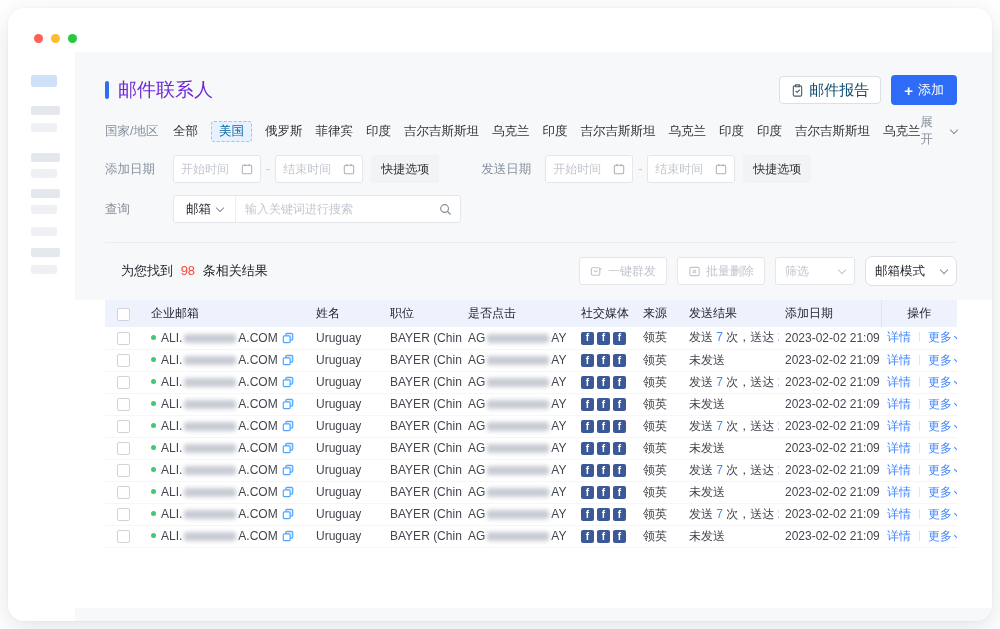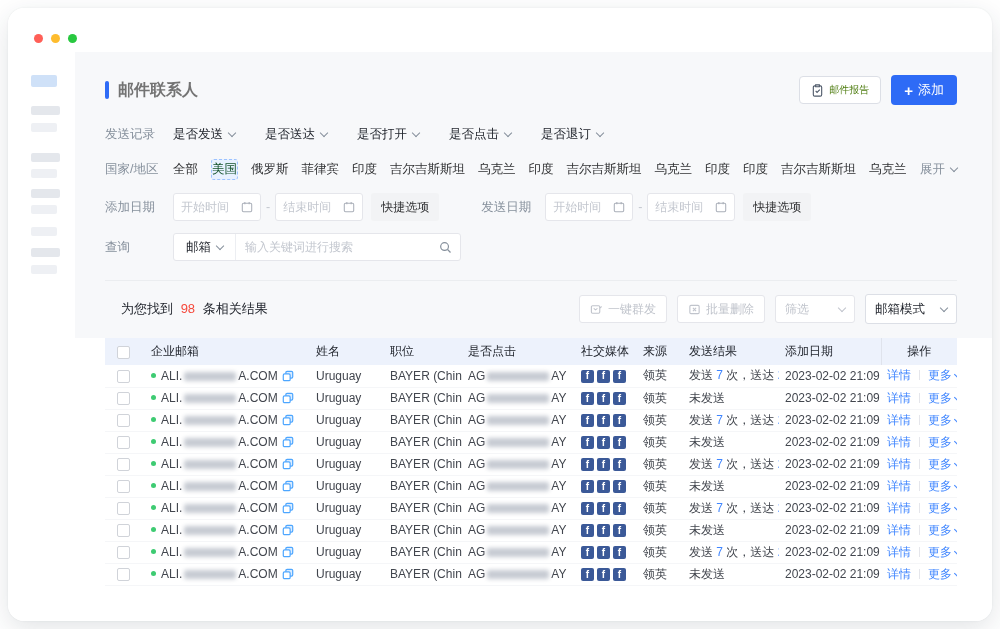--- a/index.html
+++ b/index.html
@@ -26,39 +26,39 @@
   .skwrap .sk:nth-child(8){margin-top:13px;}
   .skwrap .sk:nth-child(9){margin-top:12px;}
   .skwrap .sk:nth-child(10){margin-top:8px;}
   
   .main { position:absolute; left:67px; top:44px; right:0; bottom:0; background:#f7f8fa;
           padding:23px 35px 0 30px; font-size:12.5px; color:#1d2129; }
   
   .page-head { display:flex; justify-content:space-between; align-items:center; height:30px; }
   .title-wrap { display:flex; align-items:center; }
   .title-bar { width:4px; height:18px; border-radius:2px; background:#2e6bf6; margin-right:9px; }
-  h1 { font-size:16px; font-weight:bold; color:#737373; }
+  h1 { font-size:19px; font-weight:normal; color:#6d28d9; }
   .head-actions { display:flex; gap:10px; align-items:center; }
   .btn-report { display:flex; align-items:center; gap:5px; height:28px; padding:0 11px; background:#fff;
-                border:1px solid #dcdfe6; border-radius:4px; font-size:10px; color:#4d7c0f; cursor:pointer; }
+                border:1px solid #dcdfe6; border-radius:4px; font-size:15px; color:#0c4a6e; cursor:pointer; }
   .btn-add { display:flex; align-items:center; gap:5px; height:30px; padding:0 13px; background:#2e6bf6; border:none;
              border-radius:4px; font-size:13px; color:#fff; cursor:pointer; }
   .plus { font-size:15px; line-height:1; font-weight:bold; }
   
   .frow { display:flex; align-items:center; }
   .flabel { width:68px; flex:0 0 68px; color:#86909c; }
   .frow-send { margin-top:21px; height:17px; }
   .fdrops { display:flex; gap:30px; }
   .fdrop { display:flex; align-items:center; color:#1d2129; cursor:pointer; }
   .chev { display:inline-block; width:6px; height:6px; border-right:1.3px solid #86909c; border-bottom:1.3px solid #86909c;
           transform:rotate(45deg); margin-left:6px; margin-top:-3px; }
   .frow-country { margin-top:16px; height:20px; }
   .copts { display:flex; gap:13px; align-items:center; flex-wrap:nowrap; }
   .copt { color:#303133; cursor:pointer; white-space:nowrap; }
-  .copt-sel { color:#14532d; background:#e8f1ff; border:1px dashed #9cc2ff; border-radius:3px; padding:1px 0; }
+  .copt-sel { color:#0369a1; background:#e8f1ff; border:1px dashed #9cc2ff; border-radius:3px; padding:1px 7px; }
   .expand { margin-left:auto; color:#86909c; display:flex; align-items:center; cursor:pointer; }
   .frow-date { margin-top:14px; height:28px; }
   .dinput { display:flex; align-items:center; justify-content:space-between; width:88px; height:28px; background:#fff;
             border:1px solid #e5e6eb; border-radius:3px; padding:0 7px; }
   .ph { color:#c3c7cf; font-size:12px; white-space:nowrap; overflow:hidden; }
   .dsep { color:#c3c7cf; margin:0 5px; }
   .quick { height:28px; padding:0 10px; margin-left:8px; background:#f2f3f5; border:none; border-radius:3px;
            font-size:12px; color:#303133; cursor:pointer; }
   .flabel2 { margin-left:42px; width:auto; flex:0 0 auto; padding-right:14px; }
   .frow-query { margin-top:12px; height:28px; }
@@ -72,21 +72,21 @@
   .results-row { margin-top:13px; display:flex; justify-content:space-between; align-items:center; height:30px; }
   .res-left { font-size:13px; color:#1d2129;margin-left:16px; }
   .res-count { color:#f5483b; margin:0 4px; }
   .res-right { display:flex; gap:10px; align-items:center; }
   .btn-dis { display:flex; align-items:center; gap:5px; height:28px; padding:0 10px; background:#fff;
              border:1px solid #e5e6eb; border-radius:3px; font-size:12px; color:#c0c4cc; cursor:not-allowed; }
   .sel { display:flex; align-items:center; justify-content:space-between; height:28px; background:#fff;
          border:1px solid #e5e6eb; border-radius:3px; padding:0 9px; font-size:12px; cursor:pointer; }
   .sel-filter { width:80px; color:#c0c4cc; }
   .sel-filter .chev { border-color:#c0c4cc; }
-  .sel-mode { width:92px; height:30px; border-color:#dcdfe6; color:#1d2129; font-size:12.5px; }
+  .sel-mode { width:92px; height:30px; border-color:#dcdfe6; color:#1d2129; font-size:12.5px;border-radius:7px; }
   
   .table-zone { margin:14px -35px 0 -30px; padding:0 35px 60px 30px; background:#fff; }
   table { width:852px; border-collapse:collapse; table-layout:fixed; font-size:12px; }
   th { background:#edf2fc; color:#1d2129; font-weight:normal; height:27px; text-align:left; padding:0 6px;
        white-space:nowrap; overflow:hidden; }
   td { height:22px; padding:0 6px; color:#42464e; white-space:nowrap; overflow:hidden; border-bottom:1px solid #f5f6f8; }
   .c-check, .h-check { width:40px; padding-left:12px; }
   .h-act, .c-act { text-align:center; }
   .h-act { border-left:1px solid #dfe3ec; }
   .cb { display:inline-block; width:13px; height:13px; background:#fff; border:1px solid #d0d3d9; border-radius:2px;
@@ -148,45 +148,20 @@
           </span>
           <span>邮件报告</span>
         </button>
         <button class="btn-add">
           <span class="plus">+</span>
           <span>添加</span>
         </button>
       </div>
     </div>
 
-    <div class="frow frow-send">
-      <span class="flabel">发送记录</span>
-      <div class="fdrops" id="fdrops">
-          <span class="fdrop">
-            <span>是否发送</span>
-            <i class="chev"></i>
-          </span>
-          <span class="fdrop">
-            <span>是否送达</span>
-            <i class="chev"></i>
-          </span>
-          <span class="fdrop">
-            <span>是否打开</span>
-            <i class="chev"></i>
-          </span>
-          <span class="fdrop">
-            <span>是否点击</span>
-            <i class="chev"></i>
-          </span>
-          <span class="fdrop">
-            <span>是否退订</span>
-            <i class="chev"></i>
-          </span>
-        </div>
-    </div>
 
     <div class="frow frow-country">
       <span class="flabel">国家/地区</span>
       <div class="copts" id="copts">
           <span class="copt">全部</span>
           <span class="copt copt-sel">美国</span>
           <span class="copt">俄罗斯</span>
           <span class="copt">菲律宾</span>
           <span class="copt">印度</span>
           <span class="copt">吉尔吉斯斯坦</span>

